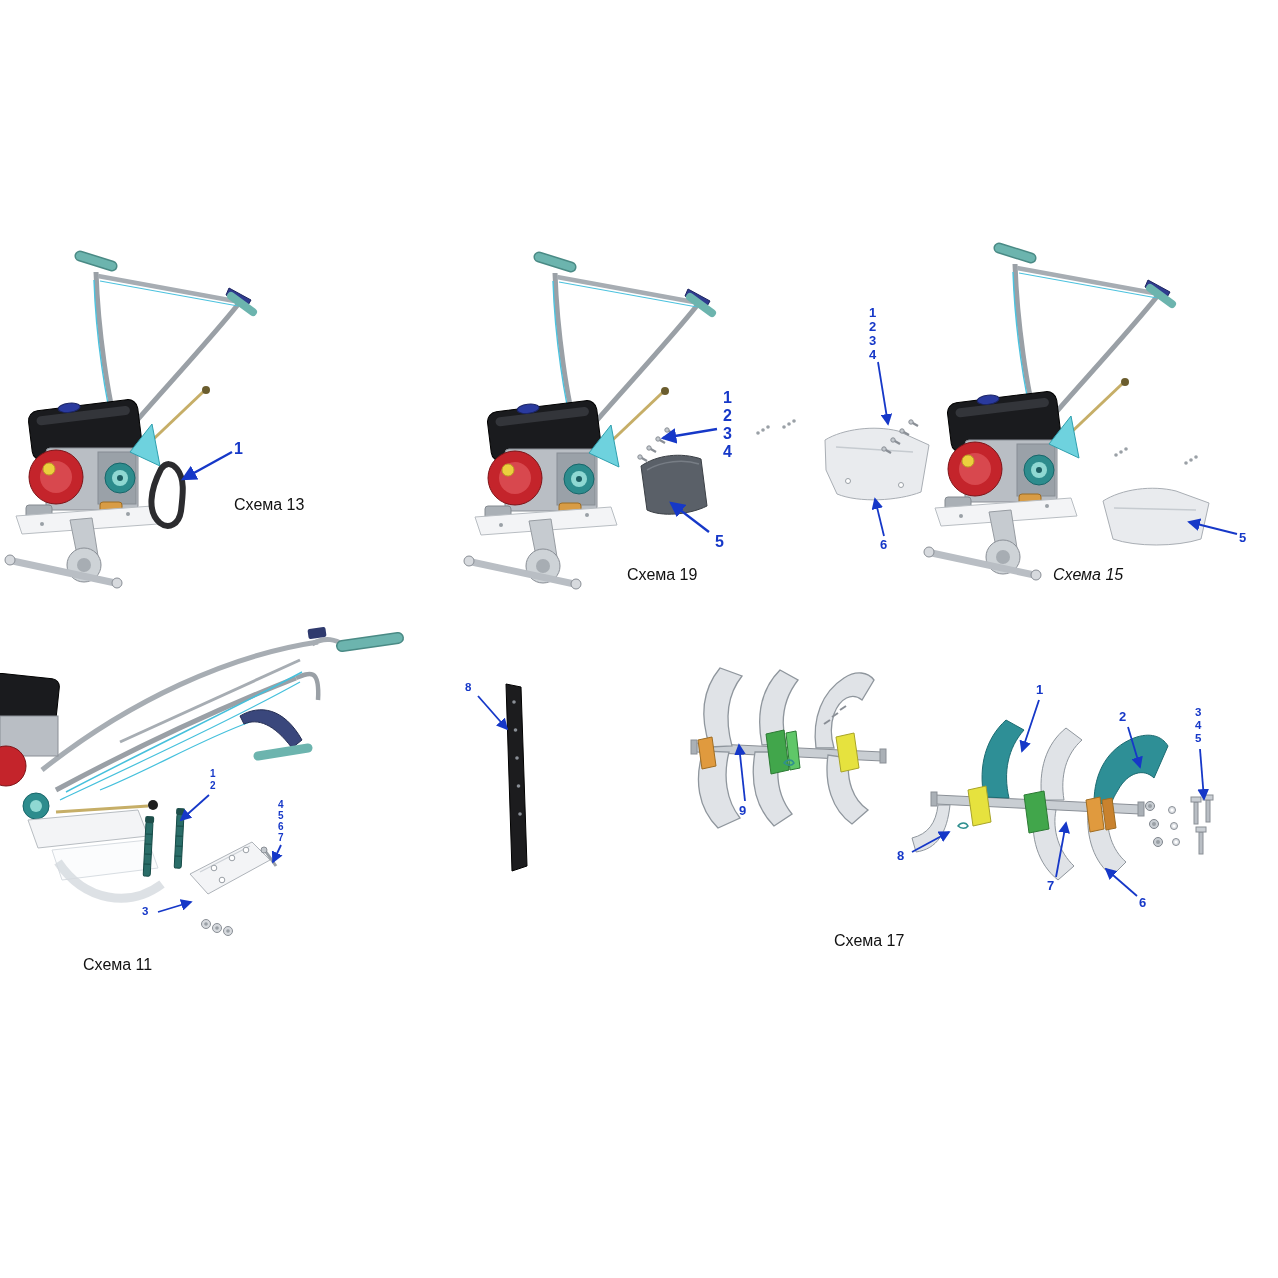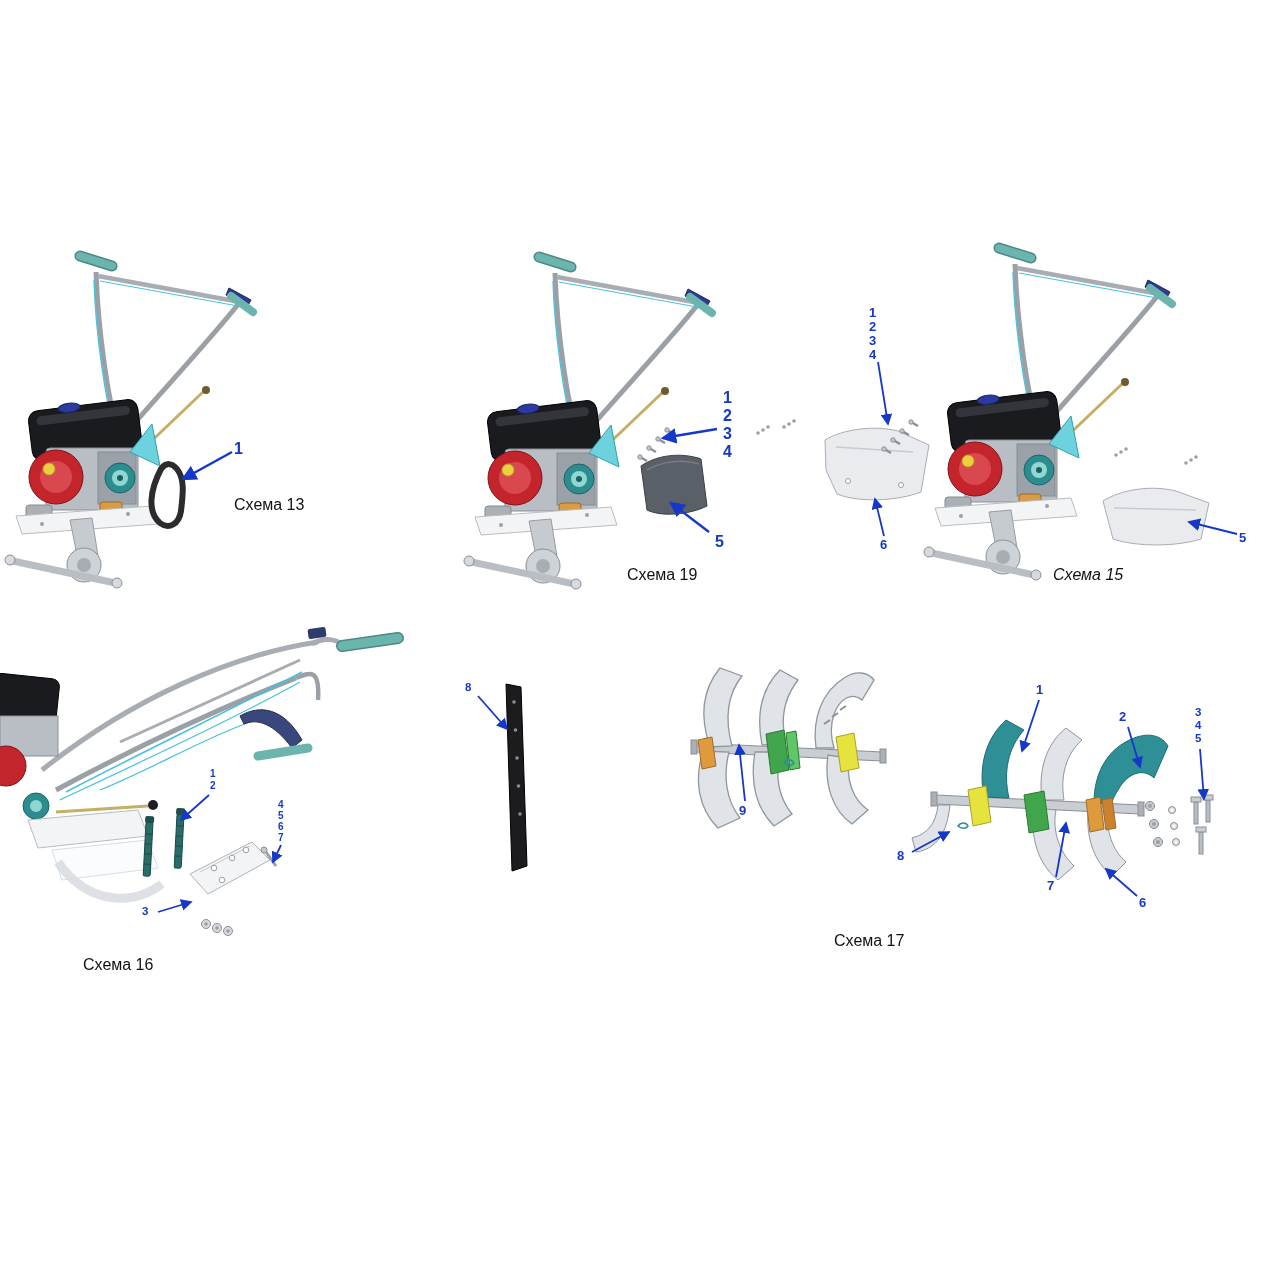--- a/index.html
+++ b/index.html
@@ -285,21 +285,21 @@
       <line x1="1200" y1="749" x2="1204" y2="799" stroke-width="1.8" marker-end="url(#arr)"></line>
       <line x1="912" y1="852" x2="949" y2="832" stroke-width="1.8" marker-end="url(#arr)"></line>
       <line x1="1056" y1="877" x2="1066" y2="823" stroke-width="1.8" marker-end="url(#arr)"></line>
       <line x1="1137" y1="896" x2="1106" y2="869" stroke-width="1.8" marker-end="url(#arr)"></line>
     </g>
   </svg>
 
   <div class="scheme-label" style="left:234px;top:496px;">Схема 13</div>
   <div class="scheme-label" style="left:627px;top:566px;">Схема 19</div>
   <div class="scheme-label" style="left:1053px;top:566px;font-style:italic;">Схема 15</div>
-  <div class="scheme-label" style="left:83px;top:956px;">Схема 16</div>
+  <div class="scheme-label" style="left:83px;top:956px;">Схема 11</div>
   <div class="scheme-label" style="left:834px;top:932px;">Схема 17</div>
 
   <span class="co co-lg" style="left:234px;top:441px;">1</span>
 
   <span class="co co-lg" style="left:723px;top:390px;">1</span>
   <span class="co co-lg" style="left:723px;top:408px;">2</span>
   <span class="co co-lg" style="left:723px;top:426px;">3</span>
   <span class="co co-lg" style="left:723px;top:444px;">4</span>
   <span class="co co-lg" style="left:715px;top:534px;">5</span>
 

